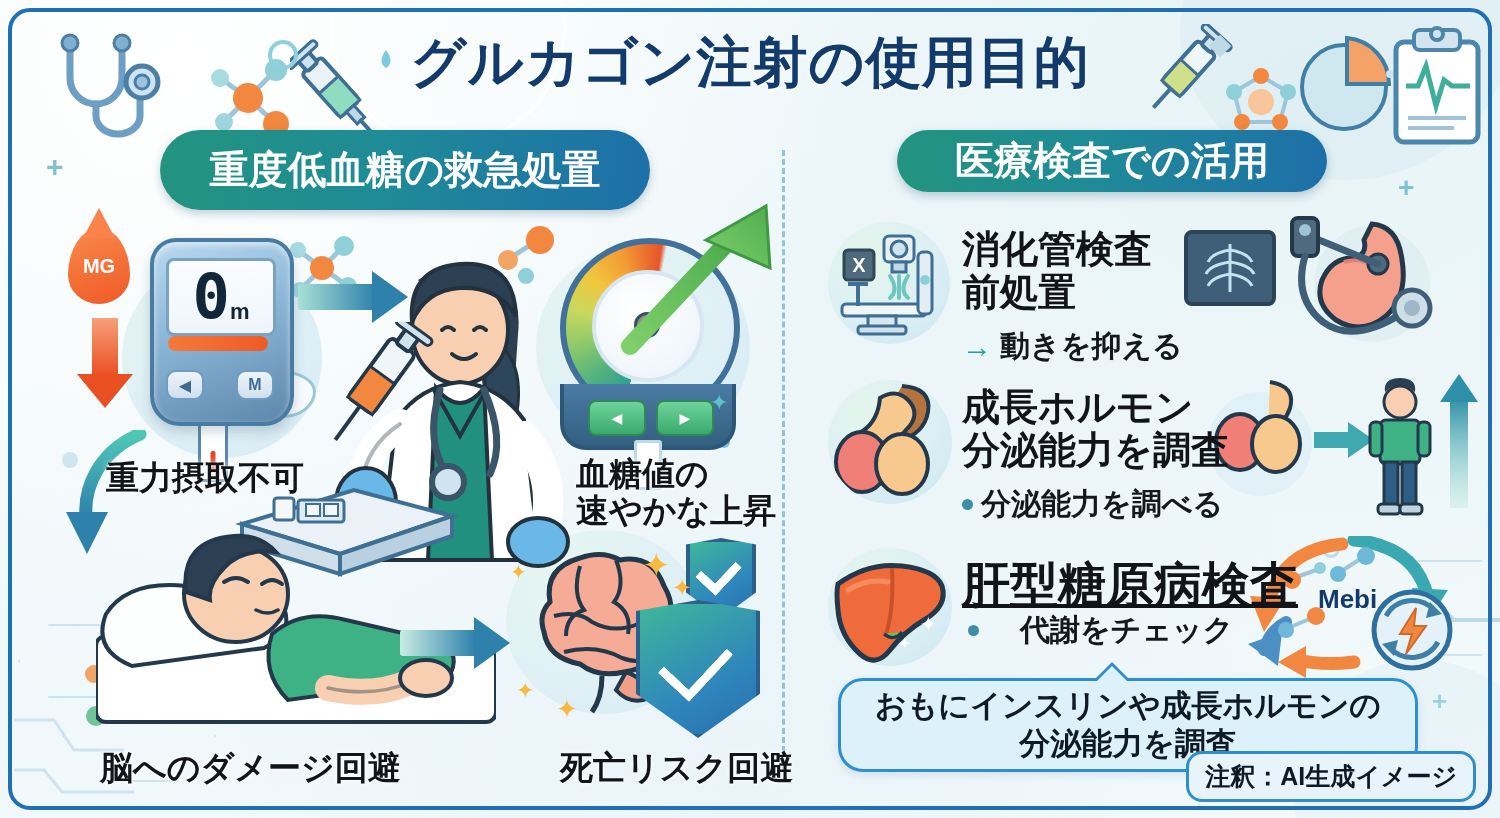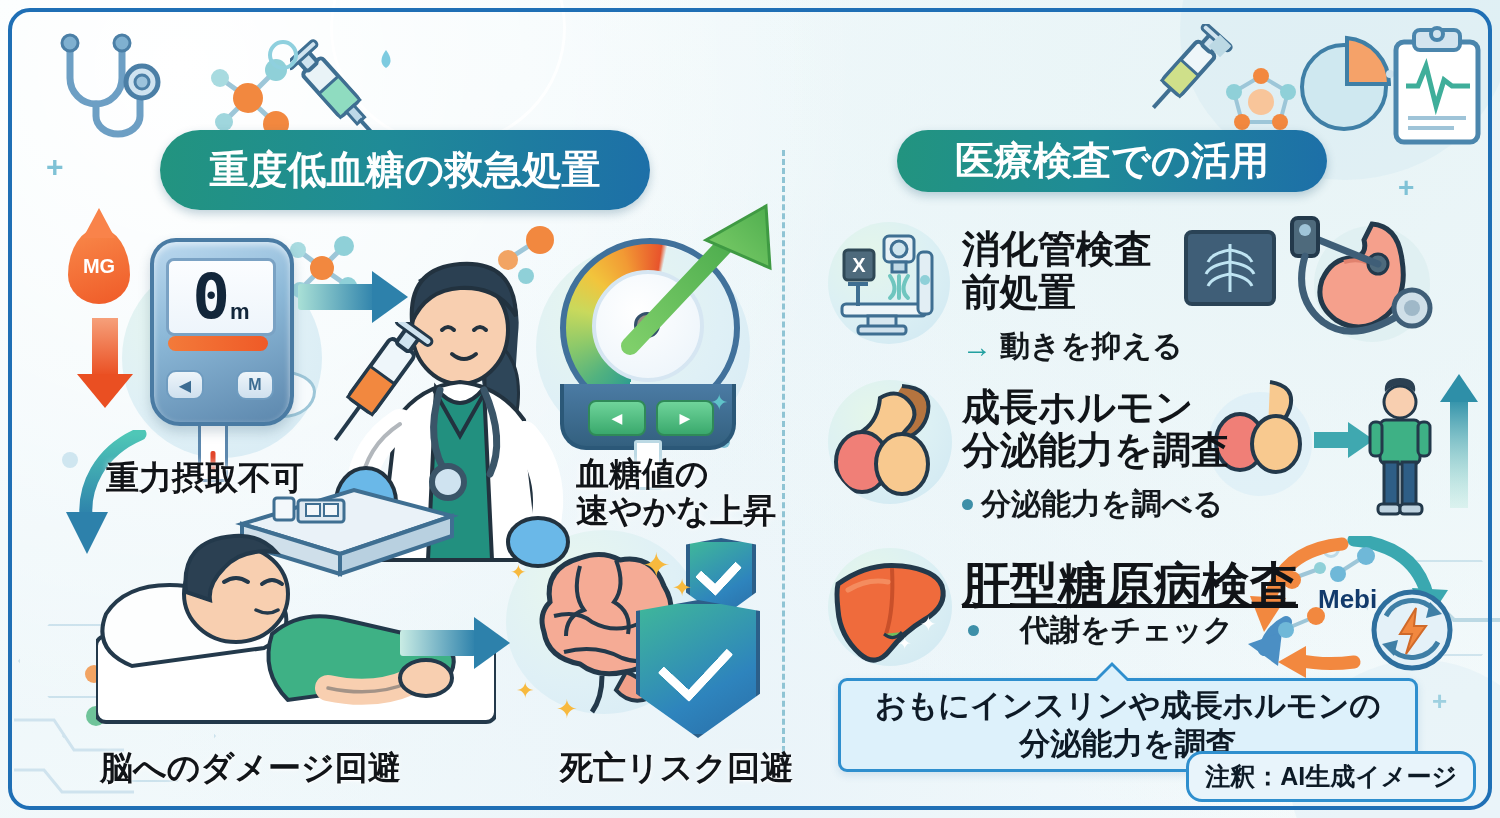--- a/index.html
+++ b/index.html
@@ -240,21 +240,21 @@
     position:absolute;font-weight:bold;color:#13181c;z-index:25;display:flex;align-items:center;gap:8px;
   }
   .sub-arrow{color:#22a0a0;font-weight:bold;}
   .sub-dot{width:11px;height:11px;border-radius:50%;background:#3d8fa8;display:inline-block;}
 
   
   .callout{
     position:absolute;left:838px;top:678px;width:574px;height:88px;
     background:#ddf1fb;
     border:3px solid #2f8fce;
-    border-radius:9px;
+    border-radius:25px;
     z-index:30;
     display:flex;align-items:center;justify-content:center;
     text-align:center;
     box-shadow:0 3px 8px rgba(40,110,160,.15);
   }
   .callout .ctext{font-size:31px;font-weight:bold;color:#0e1a26;line-height:1.22;}
   .callout::before{
     content:"";position:absolute;top:-19px;left:252px;
     border-left:19px solid transparent;border-right:19px solid transparent;
     border-bottom:19px solid #2f8fce;
@@ -363,20 +363,21 @@
   <div class="deco" style="left:1386px;top:70px;width:8px;height:8px;border-radius:50%;background:#cfe3ee;"></div>
   <svg class="deco" style="left:1386px;top:24px;" width="105" height="125" viewBox="0 0 105 125">
     <rect x="10" y="18" width="82" height="100" rx="8" fill="#ffffff" stroke="#4b86ad" stroke-width="5"></rect>
     <rect x="28" y="6" width="46" height="20" rx="6" fill="#d3e4ef" stroke="#4b86ad" stroke-width="4"></rect>
     <circle cx="51" cy="10" r="6" fill="#d3e4ef" stroke="#4b86ad" stroke-width="4"></circle>
     <polyline points="20,62 32,62 40,42 50,82 58,56 66,62 84,62" fill="none" stroke="#3fae9a" stroke-width="5"></polyline>
     <line x1="22" y1="94" x2="80" y2="94" stroke="#9fc4d8" stroke-width="4"></line>
     <line x1="22" y1="104" x2="68" y2="104" stroke="#9fc4d8" stroke-width="4"></line>
   </svg>
 
+  <div class="title">グルカゴン注射の使用目的</div>
 
   <div class="pill" id="pill-left">重度低血糖の救急処置</div>
   <div class="pill" id="pill-right">医療検査での活用</div>
 
   <div class="divider"></div>
 
   <div class="drop" style="left:68px;top:228px;">
     <span>MG</span>
   </div>
 

